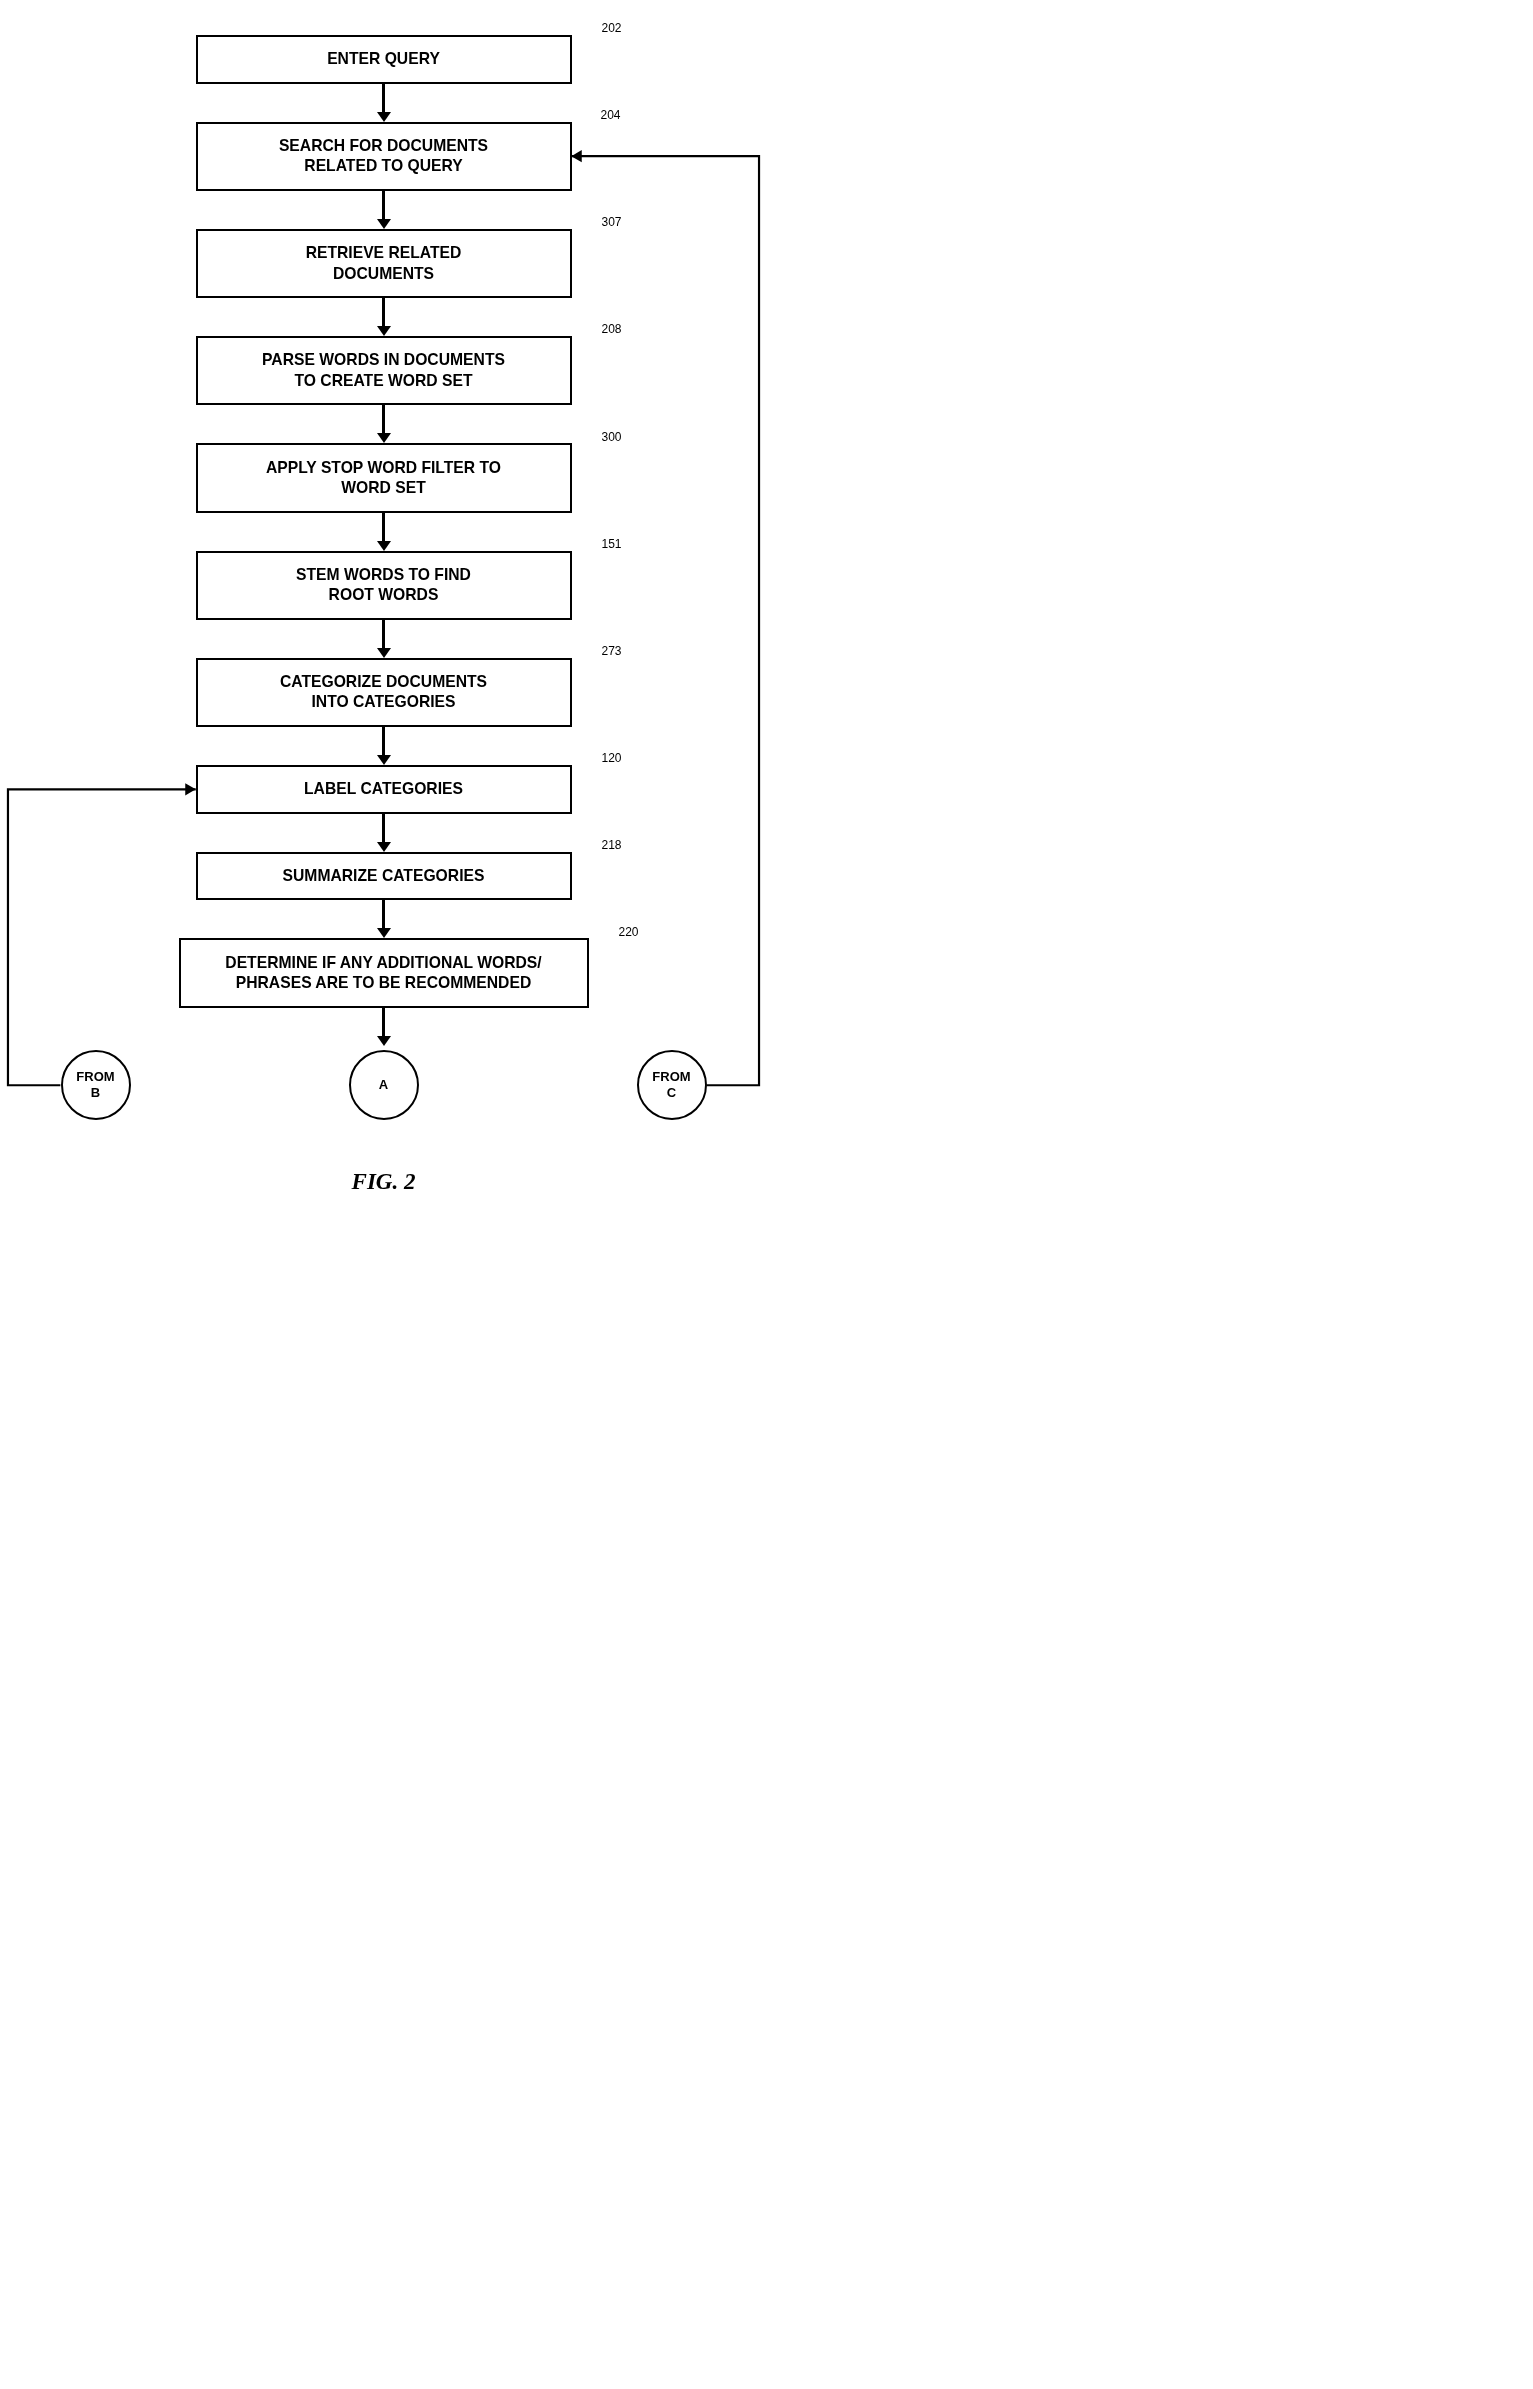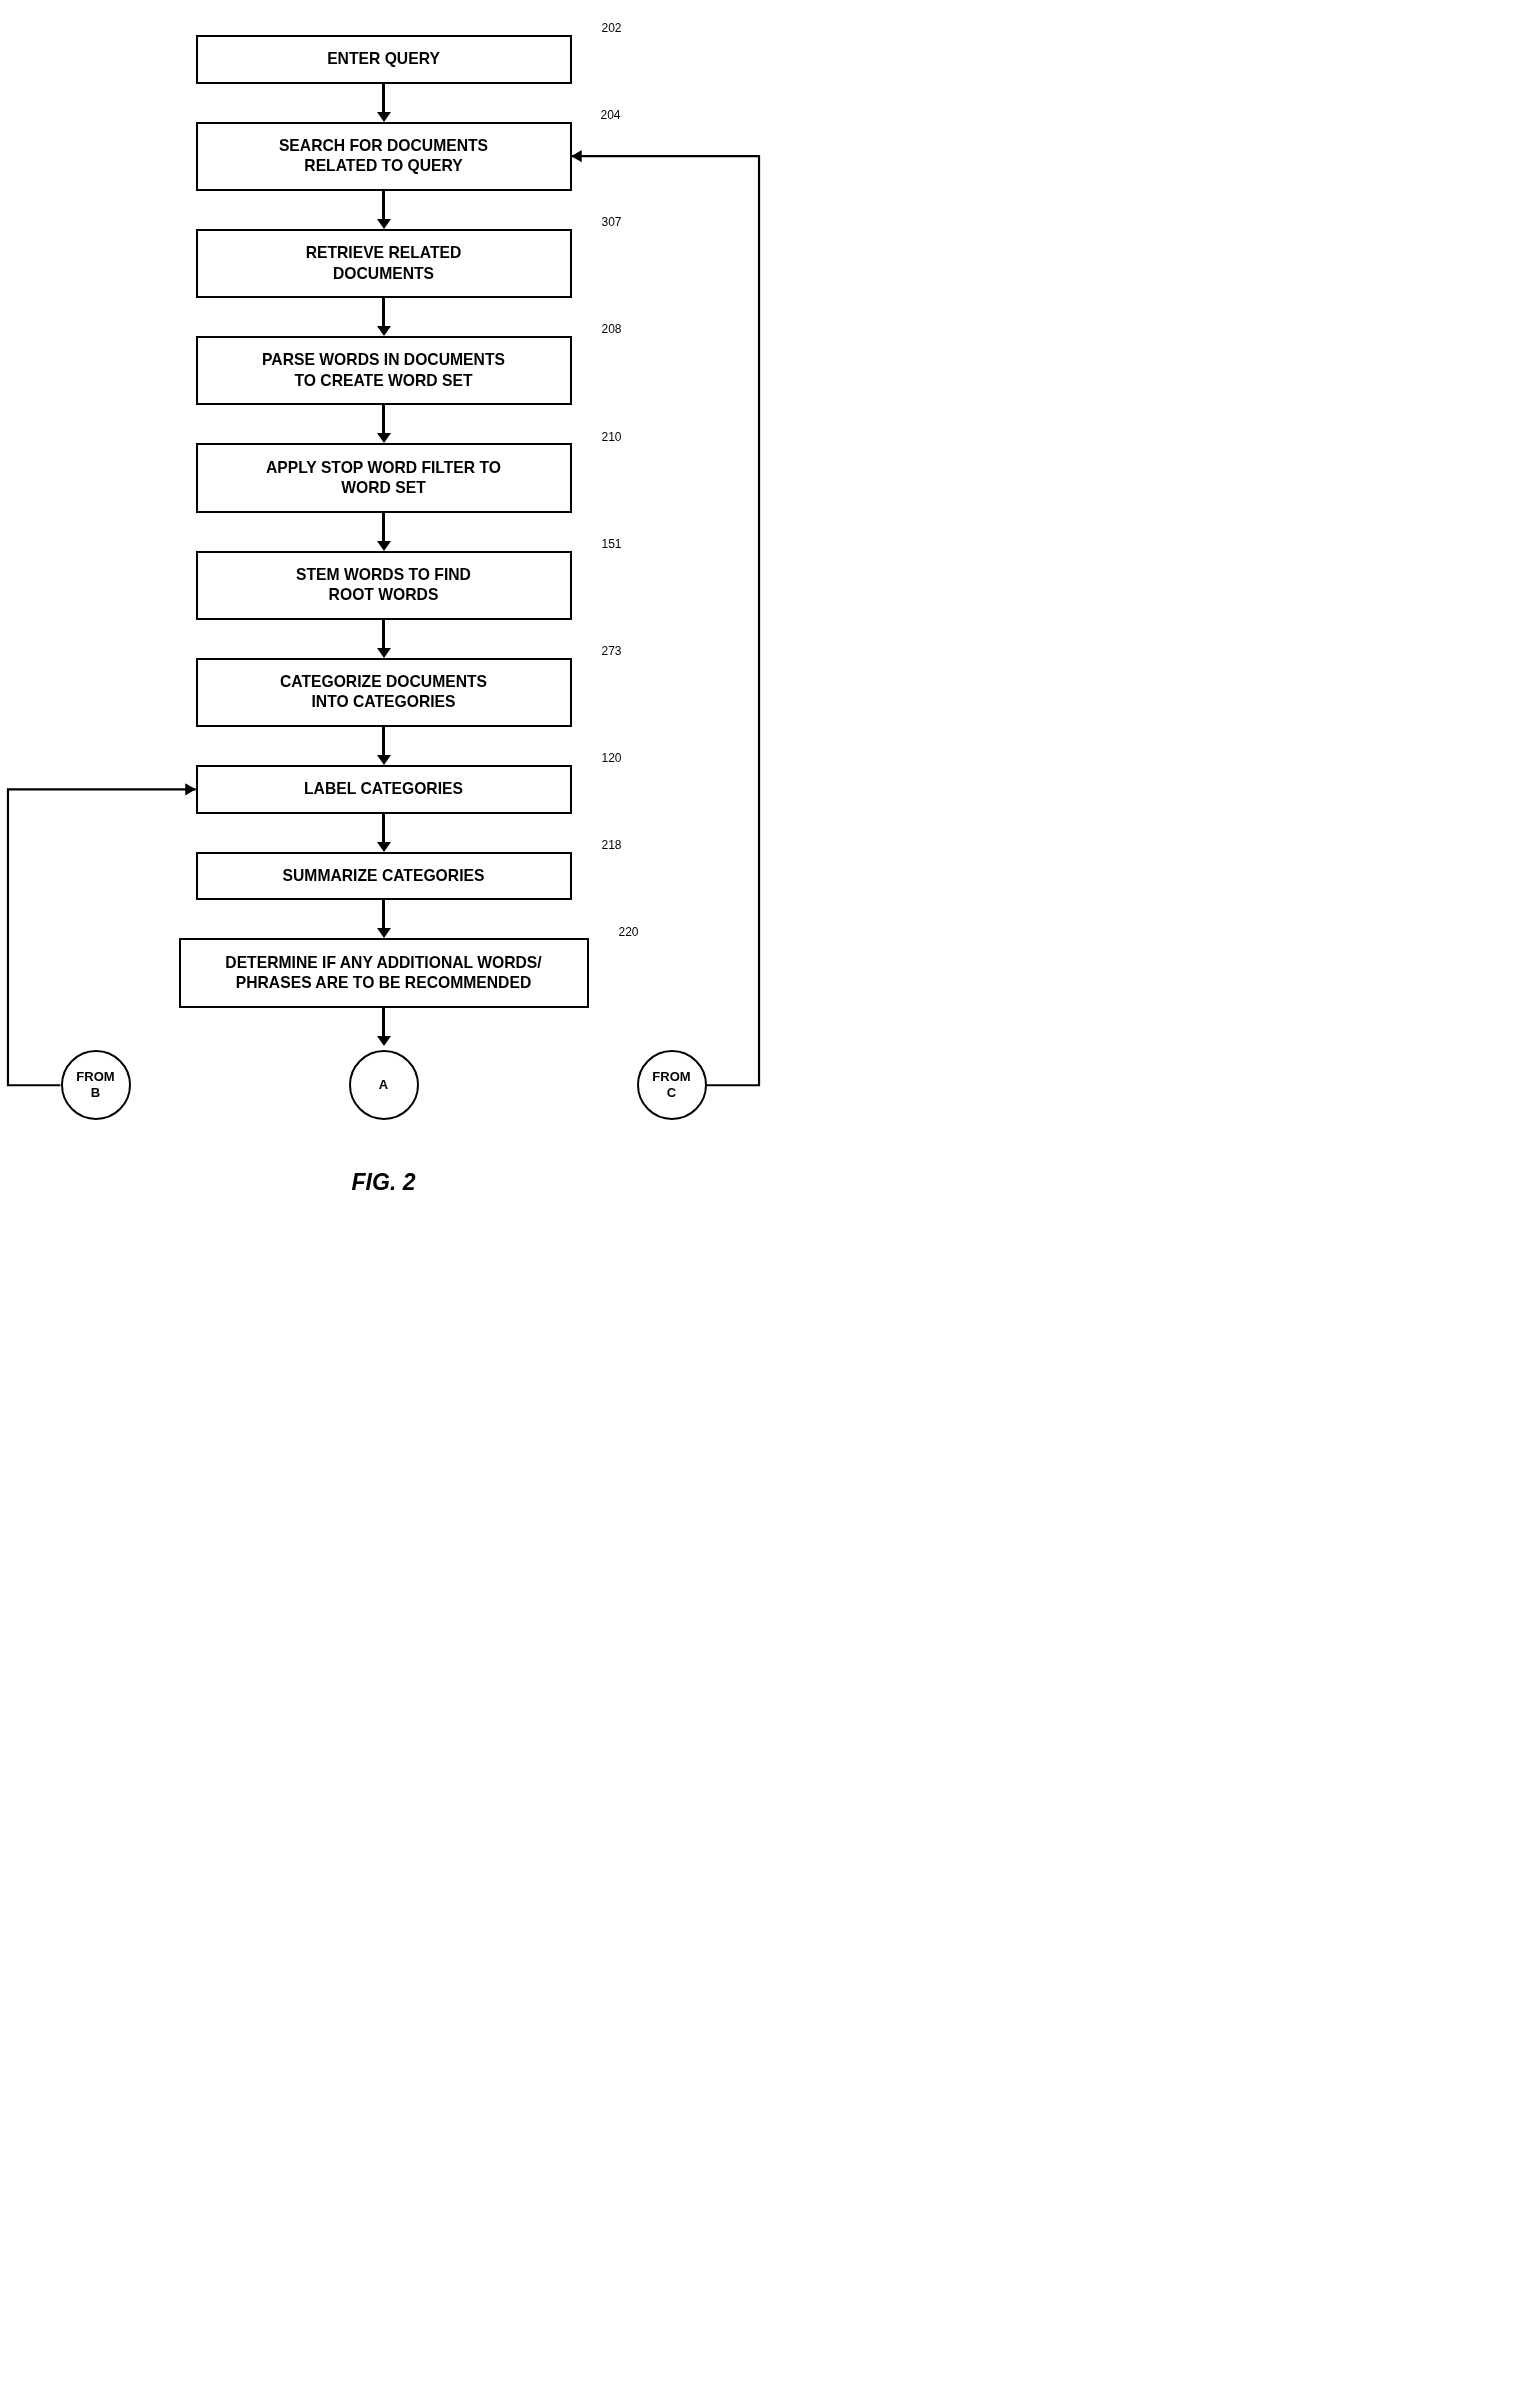--- a/index.html
+++ b/index.html
@@ -85,21 +85,21 @@
       text-align: center;
       font-size: 13px;
       font-weight: bold;
       font-family: Arial, Helvetica, sans-serif;
       line-height: 1.2;
     }
 
     .fig-label {
       font-size: 23px;
       font-style: italic;
-      font-family: Liberation Sans, sans-serif;
+      font-family: Liberation Serif, serif;
       font-weight: bold;
       margin-top: 44px;
       text-align: center;
     }
 
     
     .feedback-svg {
       position: absolute;
       top: 0;
       left: 0;
@@ -179,21 +179,21 @@
     </div>
 
     <div class="arrow-down">
       <div class="arrow-line"></div>
       <div class="arrow-head"></div>
     </div>
 
     <div class="box-row">
       <div class="flow-box flow-box-wide">
         <span>APPLY STOP WORD FILTER TO<br>WORD SET</span>
-        <span class="ref-num">210</span>
+        <span class="ref-num">300</span>
       </div>
     </div>
 
     <div class="arrow-down">
       <div class="arrow-line"></div>
       <div class="arrow-head"></div>
     </div>
 
     <div class="box-row">
       <div class="flow-box flow-box-wide">

